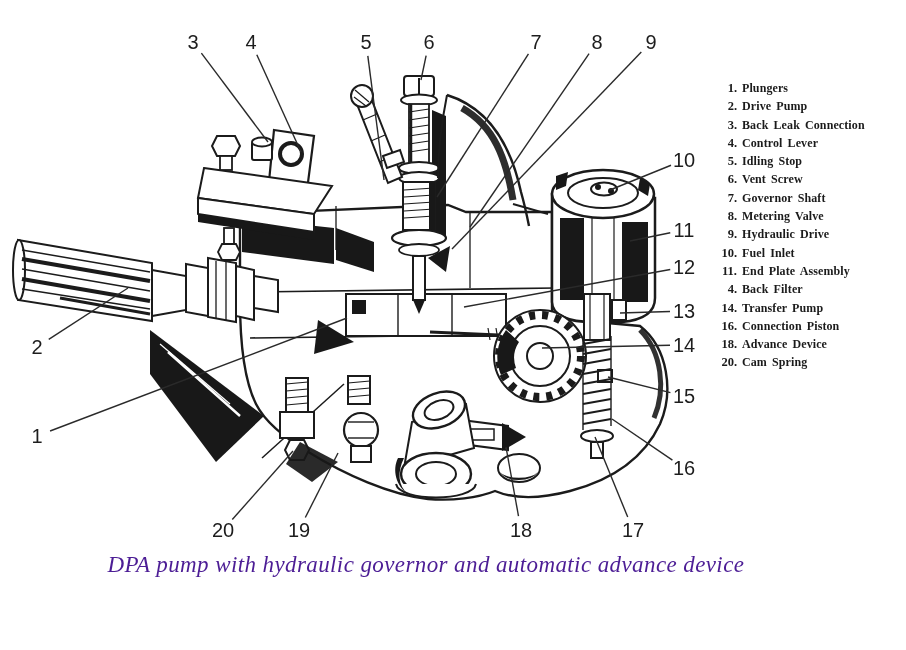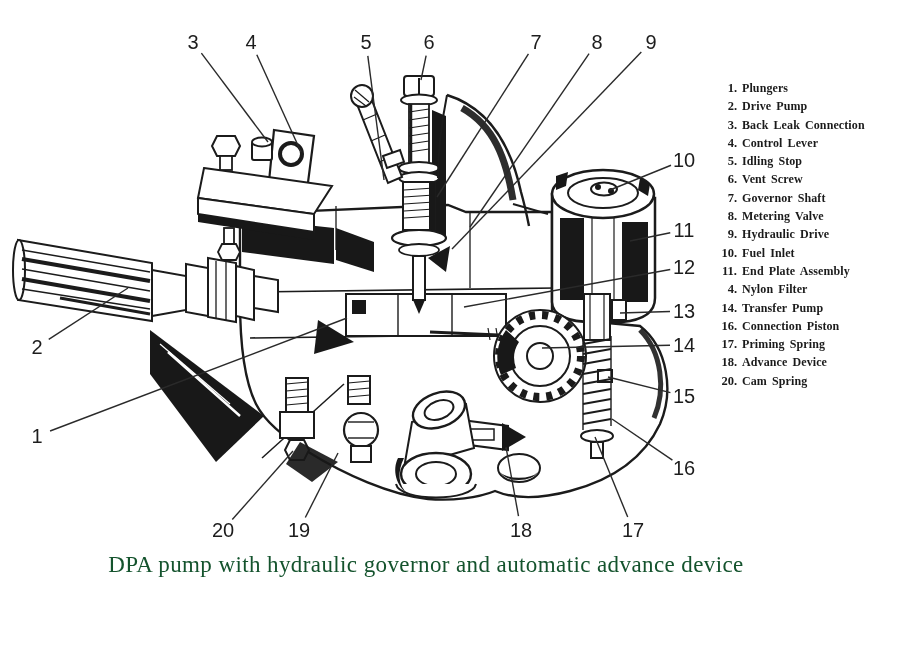--- a/index.html
+++ b/index.html
@@ -9,22 +9,22 @@
   .art{position:absolute;left:0;top:0;}
   .callout-num{font-family:"Liberation Sans",sans-serif;font-size:20px;fill:#1d1d1d;}
   .leader{stroke:#2a2a2a;stroke-width:1.4;}
   .legend{position:absolute;left:708px;top:79px;width:197px;}
   .legend-row{display:flex;line-height:18.3px;}
   .legend-num{width:29px;text-align:right;padding-right:5px;font-size:12.5px;font-weight:bold;
               font-family:"Liberation Serif",serif;flex:0 0 auto;}
   .legend-label{font-size:12px;font-weight:bold;font-family:"Liberation Serif",serif;
                 white-space:pre-line;letter-spacing:.1px;word-spacing:2px;}
   .caption{position:absolute;left:0;top:552px;width:852px;text-align:center;
-           font-family:"Liberation Serif",serif;font-size:23px;
-           letter-spacing:.4px;color:#14532d;}
+           font-family:"Liberation Serif",serif;font-style:italic;font-size:23px;
+           letter-spacing:.4px;color:#4c1d95;}
   .ink{stroke:#1b1b1b;fill:#ffffff;}
   .thin{stroke:#1b1b1b;fill:none;}
   .dark{fill:#181818;stroke:none;}
 </style>
 </head>
 <body>
 
 <div class="stage">
 
   <svg class="art" width="906" height="650" viewBox="0 0 906 650">
@@ -305,35 +305,31 @@
       <div class="legend-row">
         <span class="legend-num">10.</span>
         <span class="legend-label">Fuel Inlet</span>
       </div>
       <div class="legend-row">
         <span class="legend-num">11.</span>
         <span class="legend-label">End Plate Assembly</span>
       </div>
       <div class="legend-row">
         <span class="legend-num">4.</span>
-        <span class="legend-label">Nylon Filter</span>
+        <span class="legend-label">Back Filter</span>
       </div>
       <div class="legend-row">
         <span class="legend-num">14.</span>
         <span class="legend-label">Transfer Pump</span>
       </div>
       <div class="legend-row">
         <span class="legend-num">16.</span>
         <span class="legend-label">Connection Piston</span>
       </div>
       <div class="legend-row">
-        <span class="legend-num">17.</span>
-        <span class="legend-label">Priming Spring</span>
-      </div>
-      <div class="legend-row">
         <span class="legend-num">18.</span>
         <span class="legend-label">Advance Device</span>
       </div>
       <div class="legend-row">
         <span class="legend-num">20.</span>
         <span class="legend-label">Cam Spring</span>
       </div>
     </div>
 
   <div class="caption">DPA pump with hydraulic governor and automatic advance device</div>

